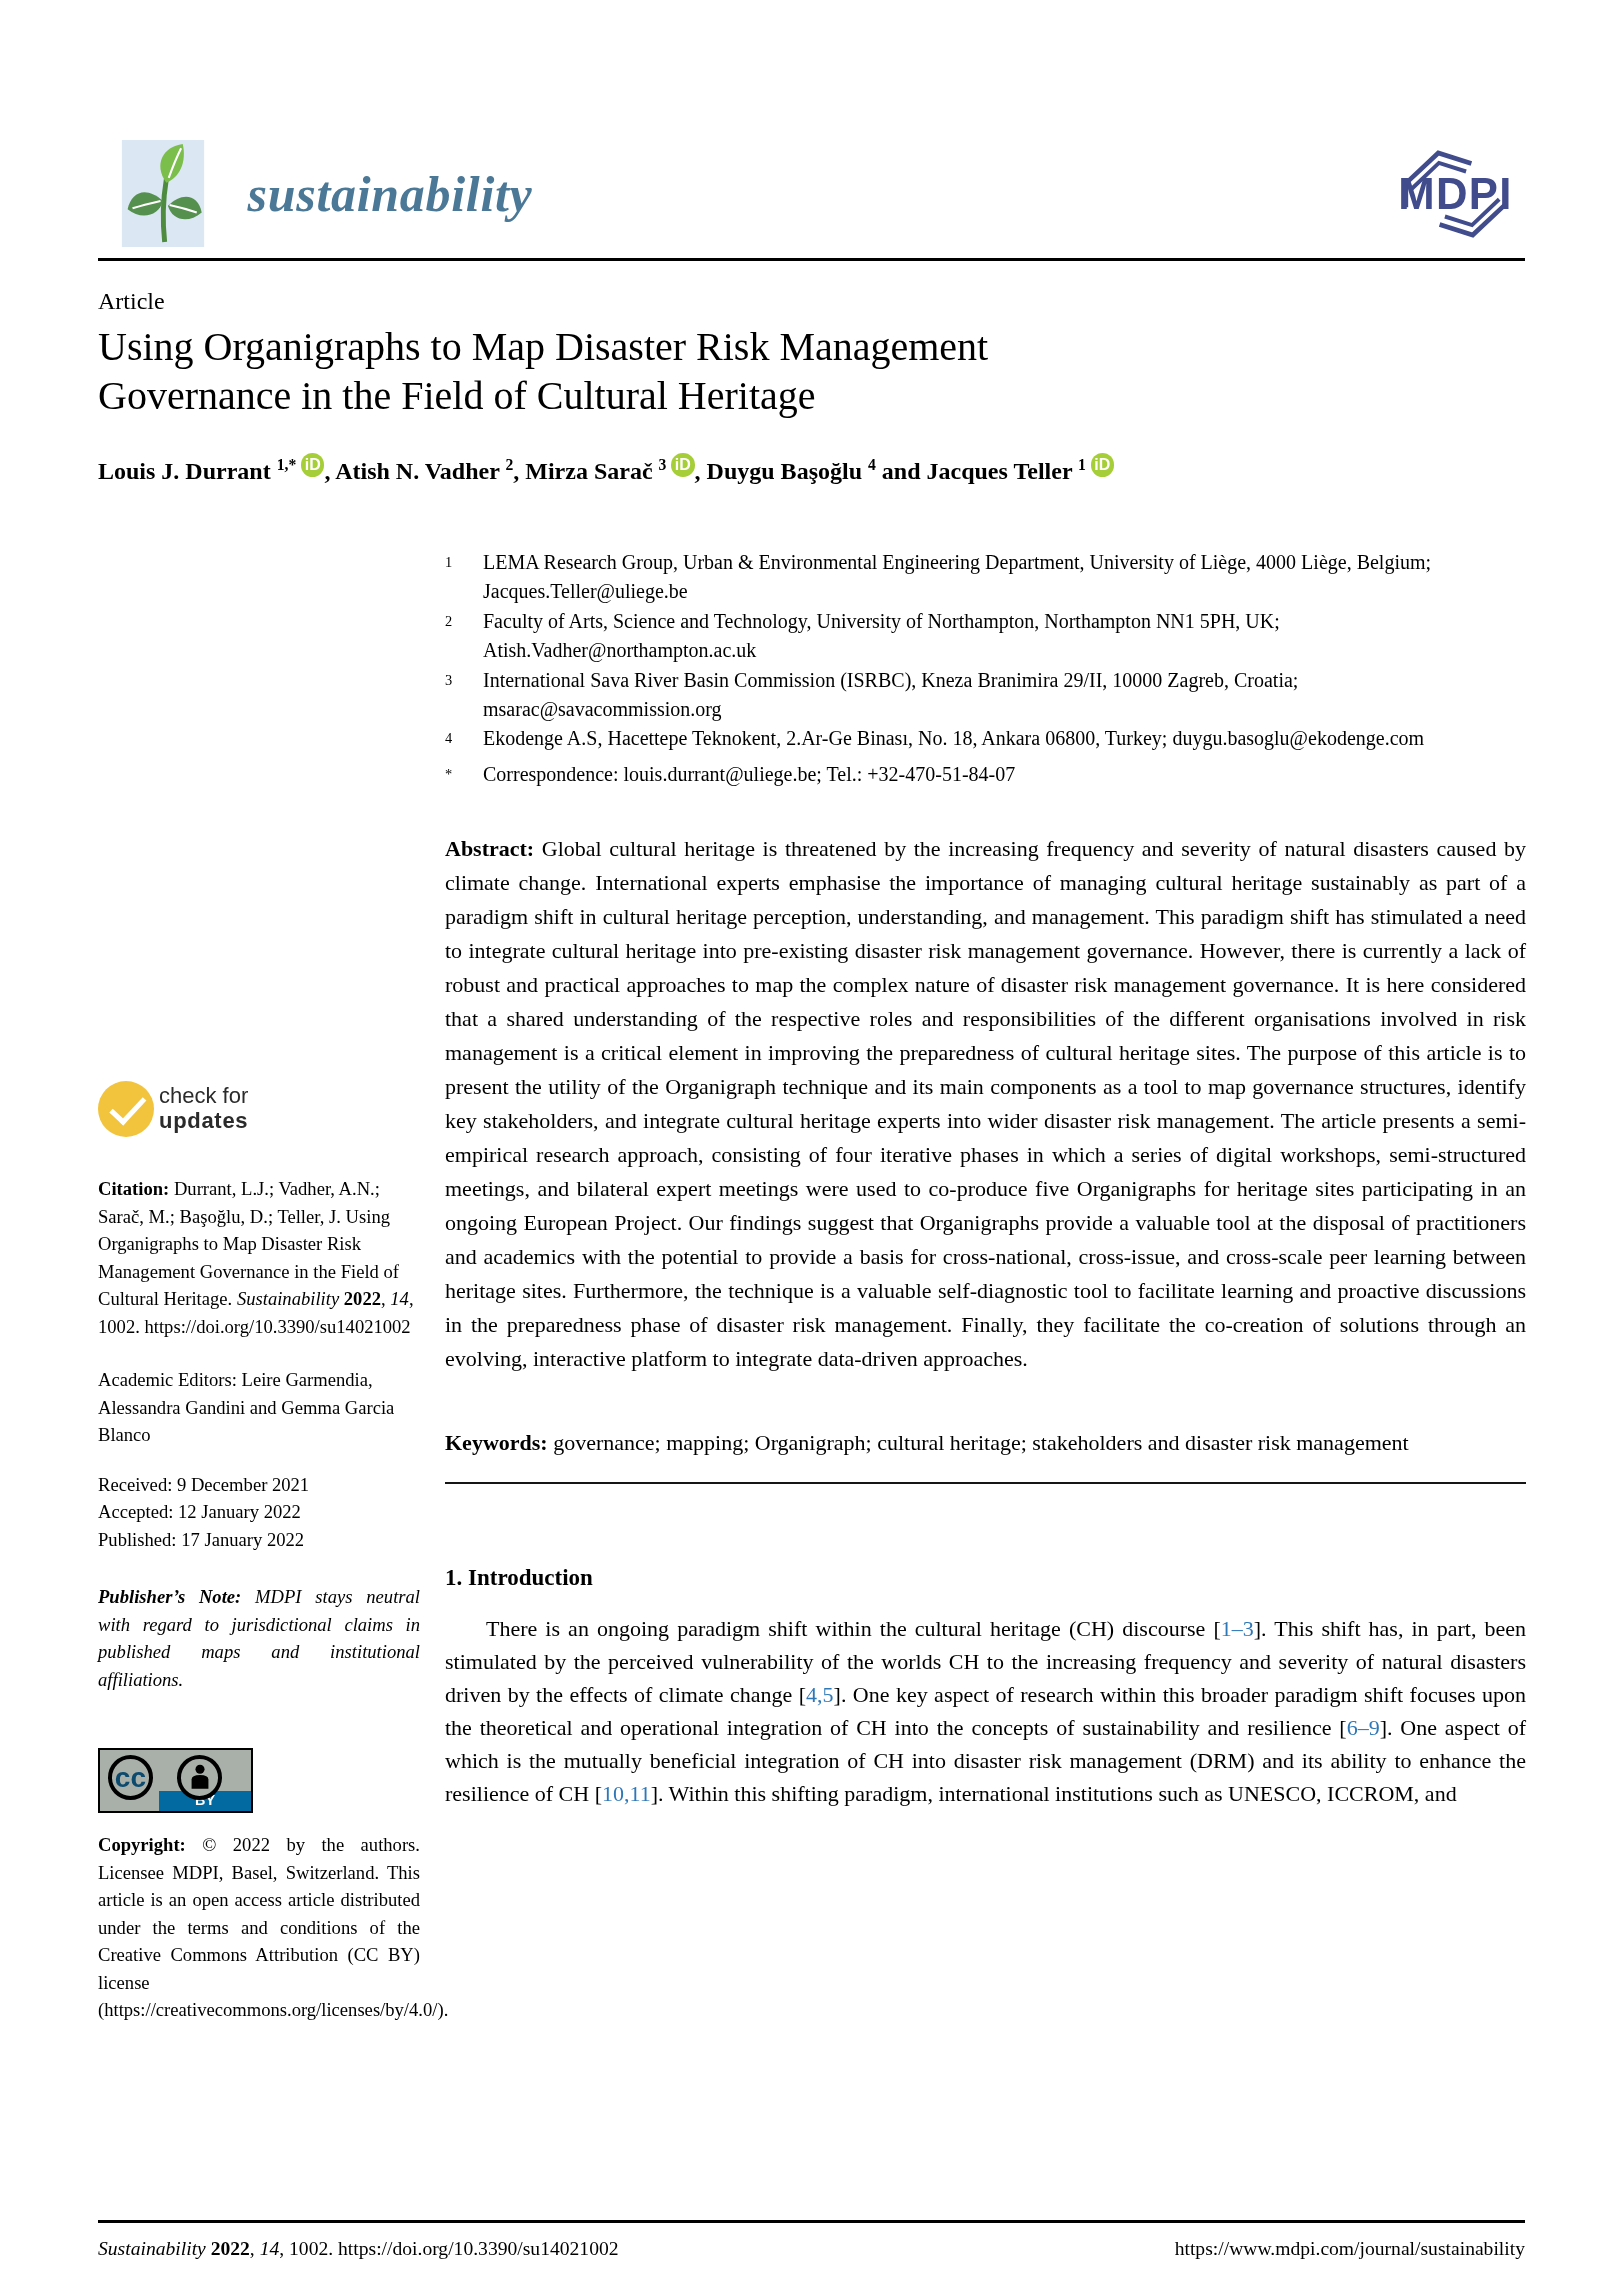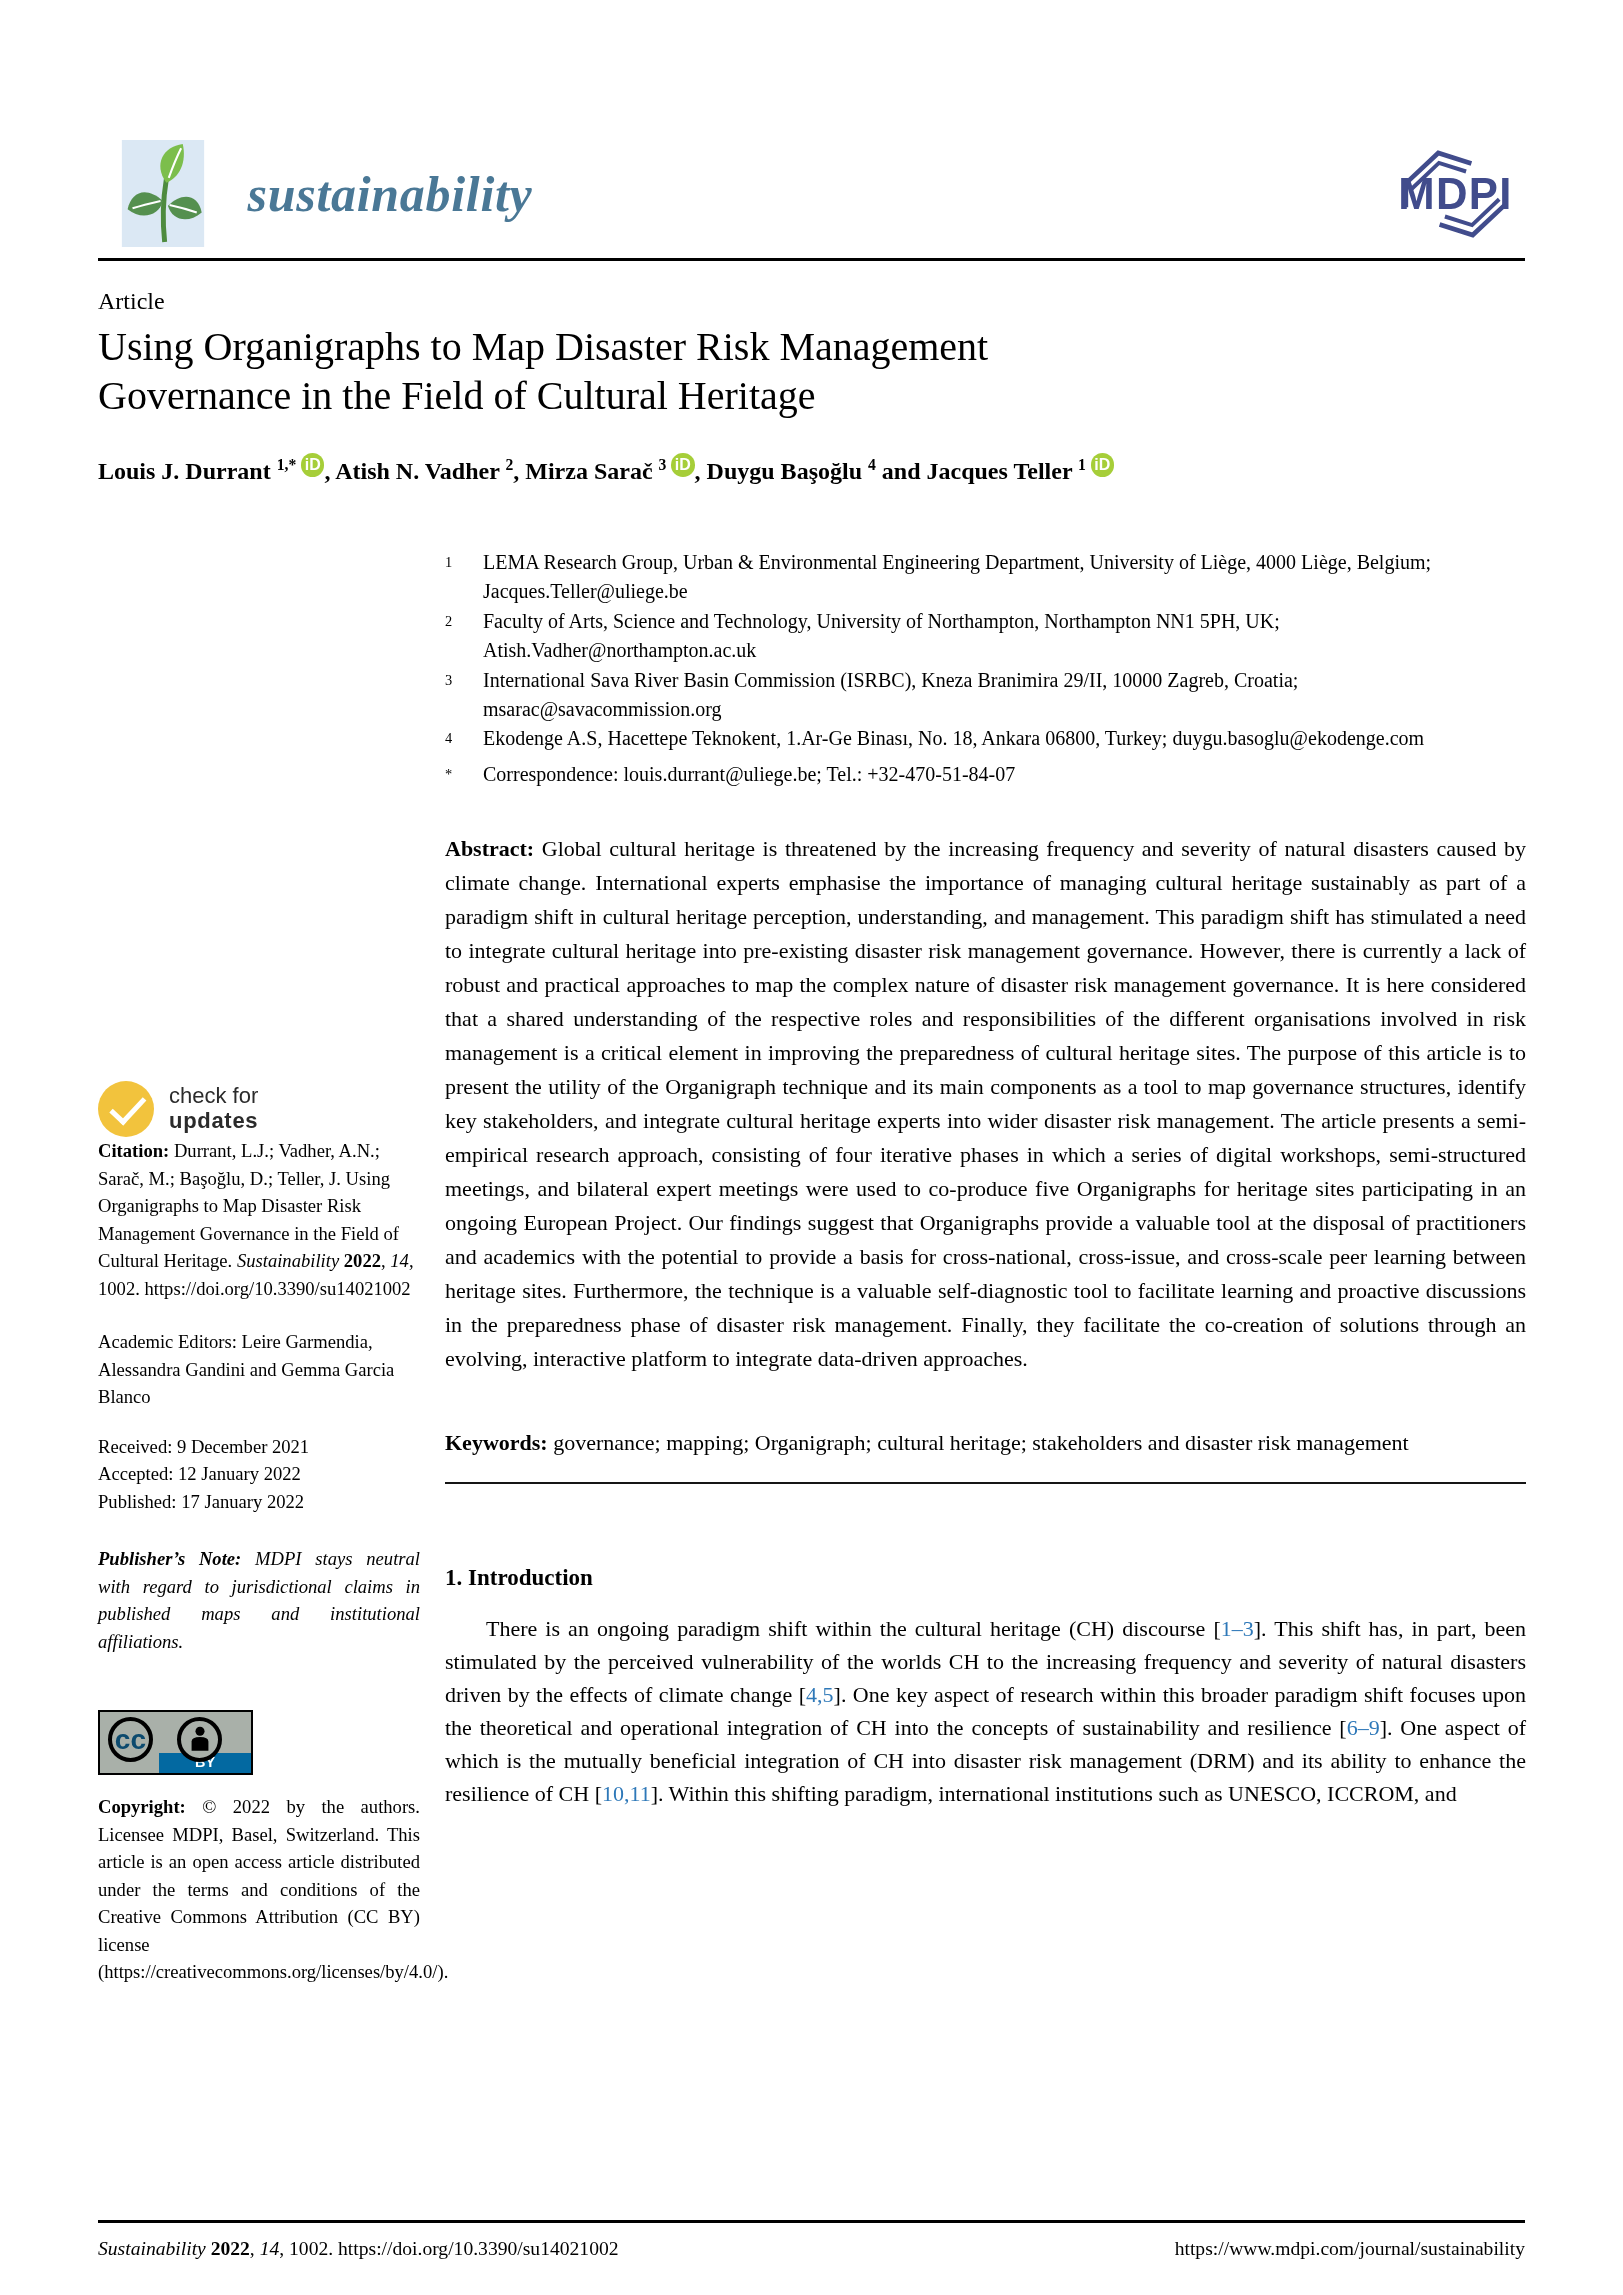--- a/index.html
+++ b/index.html
@@ -21,21 +21,21 @@
   .article-type{font-size:24px;}
   .title{margin:7.9px 0 0 0;font-size:40px;line-height:1.22;font-weight:normal;}
   .title span{display:block;}
   .authors{margin-top:33px;font-size:24px;font-weight:bold;}
   .authors sup{font-size:15.7px;}
   .orcid{display:inline-block;width:23.6px;height:23.6px;border-radius:50%;background:#a6ce39;
     color:#fff;font-family:"Liberation Sans",sans-serif;font-size:16px;font-weight:bold;
     text-align:center;line-height:23.6px;vertical-align:super;margin-left:4.6px;font-style:normal;}
   
   .sidebar{position:absolute;left:98px;top:1081px;width:322px;font-size:18.6px;line-height:27.5px;}
-  .badge{display:flex;align-items:center;gap:15px;cursor:pointer;}
+  .badge{display:flex;align-items:center;gap:5px;margin-bottom:38px;cursor:pointer;}
   .badge-circle{width:56px;height:56px;border-radius:50%;background:#f2c33d;position:relative;flex:0 0 56px;}
   .badge-check{position:absolute;left:13px;top:15.7px;width:29px;height:14.4px;
     border-left:5.9px solid #fff;border-bottom:5.9px solid #fff;transform:rotate(-47deg);}
   .badge-text{font-family:"Liberation Sans",sans-serif;font-size:22px;line-height:1.12;color:#2b2b2b;}
   .badge-text .b2{font-weight:bold;letter-spacing:0.7px;}
   .sb-block{margin:0;}
   .sb-citation{margin-bottom:26px;}
   .sb-editors{margin-bottom:22px;}
   .sb-dates{margin-bottom:30px;}
   .sb-note{margin-bottom:55px;text-align:justify;font-style:italic;}
@@ -162,21 +162,21 @@
       <div class="affil">
         <span class="affil-marker"><sup>2</sup></span>
         <span class="affil-text">Faculty of Arts, Science and Technology, University of Northampton, Northampton NN1 5PH, UK; Atish.Vadher@northampton.ac.uk</span>
       </div>
       <div class="affil">
         <span class="affil-marker"><sup>3</sup></span>
         <span class="affil-text">International Sava River Basin Commission (ISRBC), Kneza Branimira 29/II, 10000 Zagreb, Croatia; msarac@savacommission.org</span>
       </div>
       <div class="affil">
         <span class="affil-marker"><sup>4</sup></span>
-        <span class="affil-text">Ekodenge A.S, Hacettepe Teknokent, 1.Ar-Ge Binası, No. 18, Ankara 06800, Turkey; duygu.basoglu@ekodenge.com</span>
+        <span class="affil-text">Ekodenge A.S, Hacettepe Teknokent, 2.Ar-Ge Binası, No. 18, Ankara 06800, Turkey; duygu.basoglu@ekodenge.com</span>
       </div>
       <div class="affil">
         <span class="affil-marker"><sup>*</sup></span>
         <span class="affil-text">Correspondence: louis.durrant@uliege.be; Tel.: +32-470-51-84-07</span>
       </div>
     </div>
 
     <p class="abstract"><span class="bold">Abstract:</span><span> Global cultural heritage is threatened by the increasing frequency and severity of natural disasters caused by climate change. International experts emphasise the importance of managing cultural heritage sustainably as part of a paradigm shift in cultural heritage perception, understanding, and management. This paradigm shift has stimulated a need to integrate cultural heritage into pre-existing disaster risk management governance. However, there is currently a lack of robust and practical approaches to map the complex nature of disaster risk management governance. It is here considered that a shared understanding of the respective roles and responsibilities of the different organisations involved in risk management is a critical element in improving the preparedness of cultural heritage sites. The purpose of this article is to present the utility of the Organigraph technique and its main components as a tool to map governance structures, identify key stakeholders, and integrate cultural heritage experts into wider disaster risk management. The article presents a semi-empirical research approach, consisting of four iterative phases in which a series of digital workshops, semi-structured meetings, and bilateral expert meetings were used to co-produce five Organigraphs for heritage sites participating in an ongoing European Project. Our findings suggest that Organigraphs provide a valuable tool at the disposal of practitioners and academics with the potential to provide a basis for cross-national, cross-issue, and cross-scale peer learning between heritage sites. Furthermore, the technique is a valuable self-diagnostic tool to facilitate learning and proactive discussions in the preparedness phase of disaster risk management. Finally, they facilitate the co-creation of solutions through an evolving, interactive platform to integrate data-driven approaches.</span></p>
 
     <p class="keywords"><span class="bold">Keywords:</span><span> governance; mapping; Organigraph; cultural heritage; stakeholders and disaster risk management</span></p>

